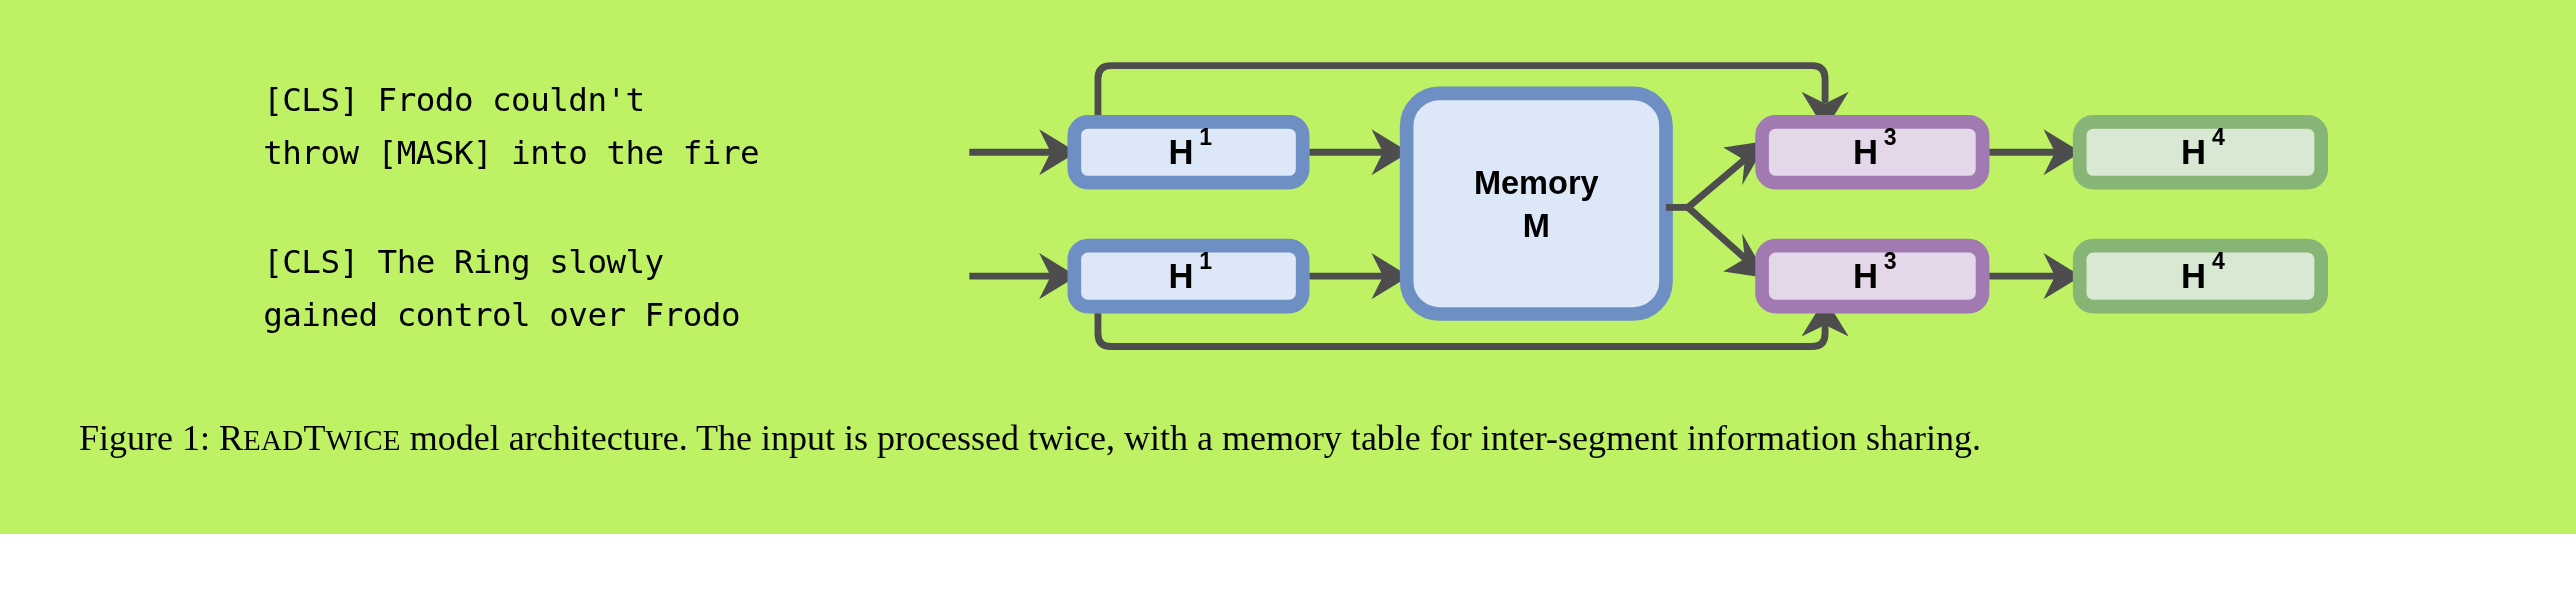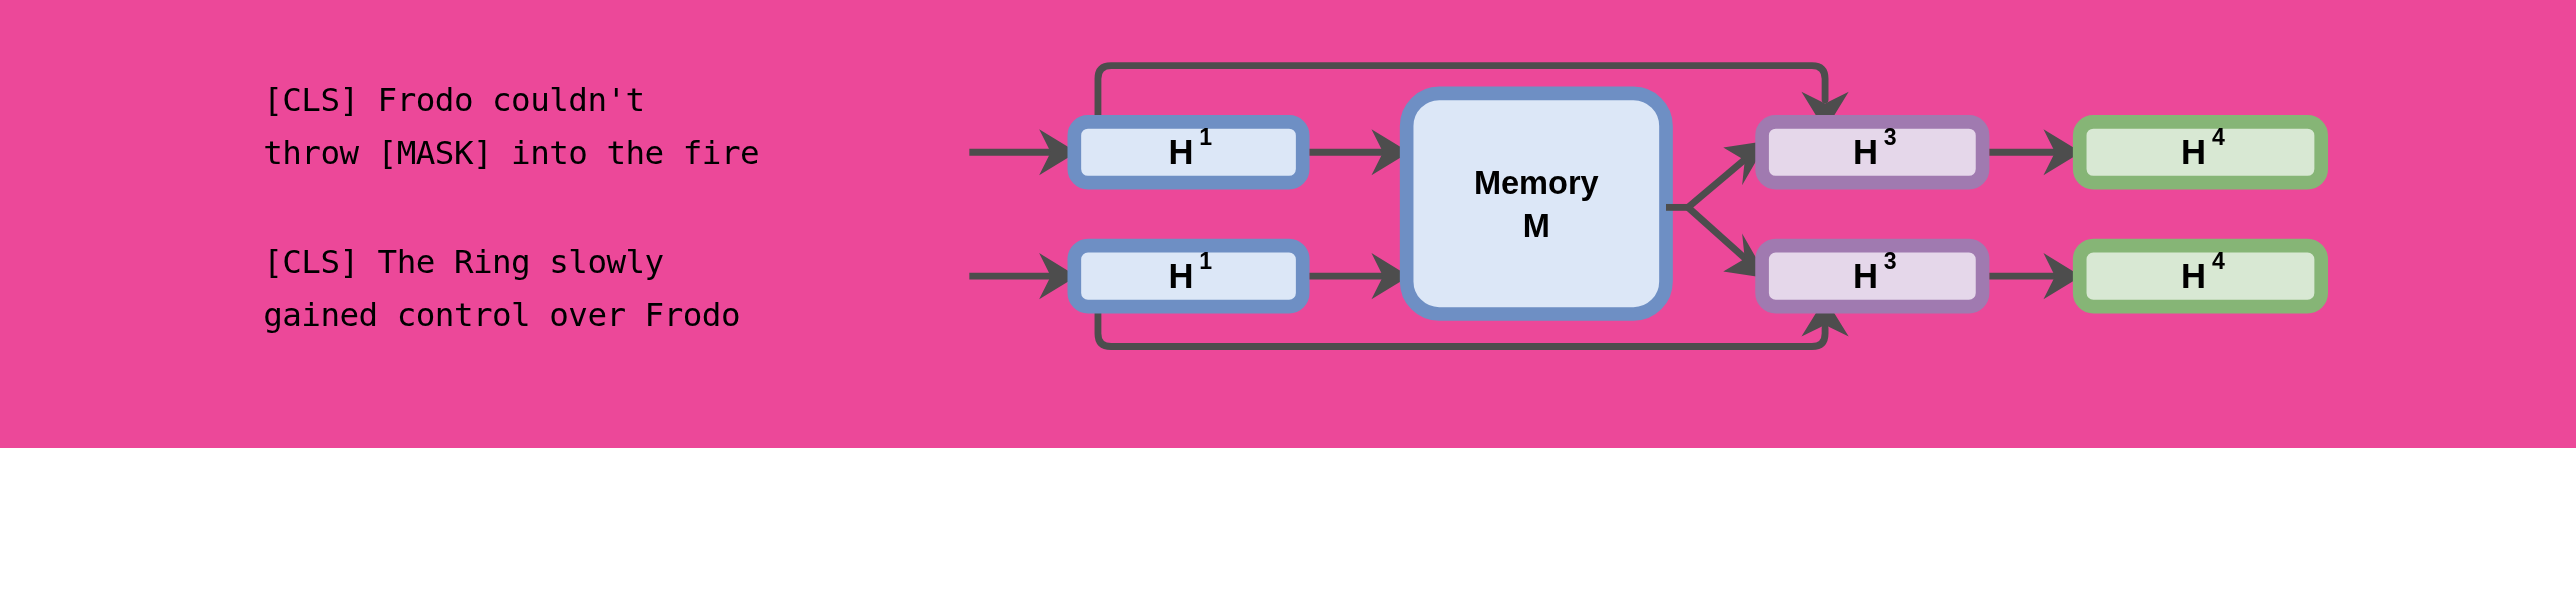--- a/index.html
+++ b/index.html
@@ -9,22 +9,22 @@
   }
   body {
     width: 2576px;
     height: 590px;
     overflow: hidden;
     font-family: "Liberation Serif", "DejaVu Serif", serif;
   }
   #page {
     position: relative;
     width: 2576px;
-    height: 448px;
-    background: #ec4899;
+    height: 534px;
+    background: #bef264;
   }
   #figure-svg {
     position: absolute;
     left: 0;
     top: 0;
     width: 2576px;
     height: 399px;
   }
   .seg-text {
     font-family: "DejaVu Sans Mono", "Liberation Mono", monospace;
@@ -191,15 +191,19 @@
     </g>
 
     <g>
       <rect x="3960" y="468" width="460" height="116" rx="26" ry="26" fill="#d8e8d3" stroke="#86b576" stroke-width="26"></rect>
       <text class="box-label" x="4177" y="549">H</text>
       <text class="box-sup" x="4212" y="512">4</text>
     </g>
 
   </svg>
 
+  <div id="caption">
+    <span>Figure 1:</span>
+    <span><span class="smallcaps-first">R</span><span class="smallcaps-rest">EAD</span><span class="smallcaps-first">T</span><span class="smallcaps-rest">WICE</span></span><span> model architecture. The input is processed twice, with a memory table for inter-segment information sharing.</span>
+  </div>
 
 </div>
 
 
 </body></html>

